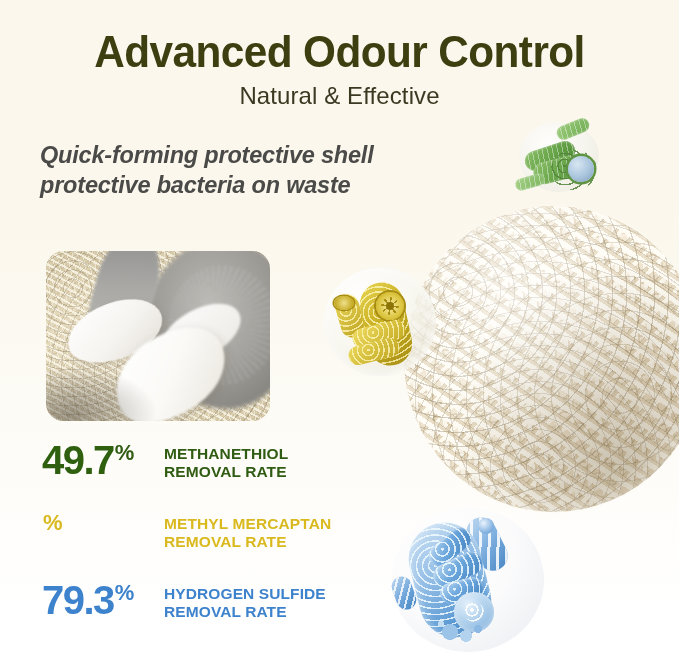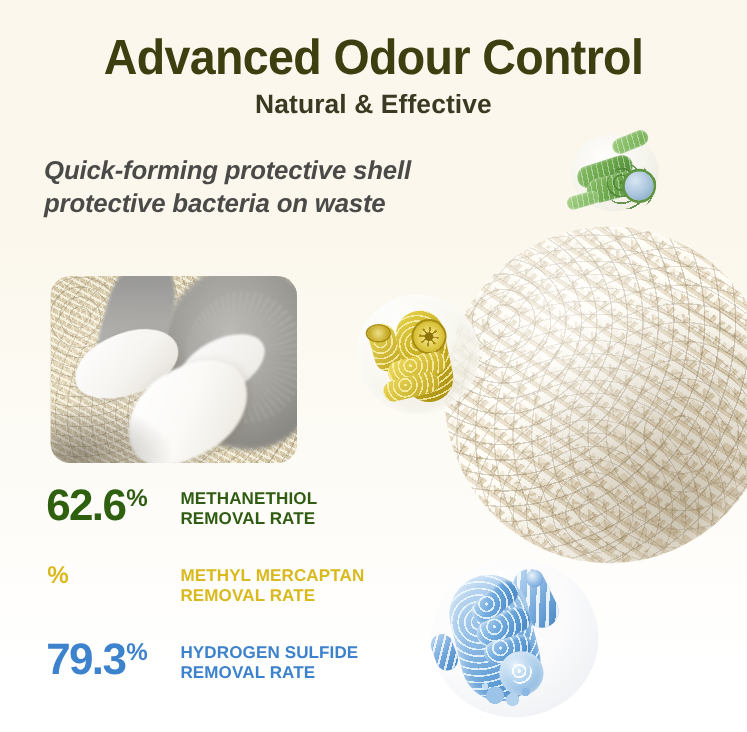--- a/index.html
+++ b/index.html
@@ -32,21 +32,21 @@
     letter-spacing:-0.6px;
     color:#3d3f10;
     font-family:"Liberation Sans", sans-serif;
     transform:scaleX(0.94);
     transform-origin:center;
   }
   .subtitle {
     position:absolute; left:0; top:82px; width:679px;
     text-align:center;
     font-size:24px;
-    font-weight:bold;
+    font-weight:normal;
     letter-spacing:0.1px;
     color:#3a3a22;
   }
 
   .lede {
     position:absolute; left:40px; top:140px; width:350px;
     font-size:23.5px;
     line-height:30px;
     font-weight:bold;
     font-style:italic;
@@ -486,21 +486,21 @@
         <div class="b-tex"></div>
       </div>
     <div class="b-orb"></div>
     <div class="b-bubbles"></div>
   </div>
 
   <div class="stats">
 
     <div class="stat-row row-green">
       <div class="stat-num">
-        <span class="stat-value">62.6</span>
+        <span class="stat-value">49.7</span>
         <span class="stat-pct">%</span>
       </div>
       <div class="stat-label">METHANETHIOL
 REMOVAL RATE</div>
     </div>
 
     <div class="stat-row row-gold">
       <div class="stat-num">
         <span class="stat-pct">%</span>
       </div>

